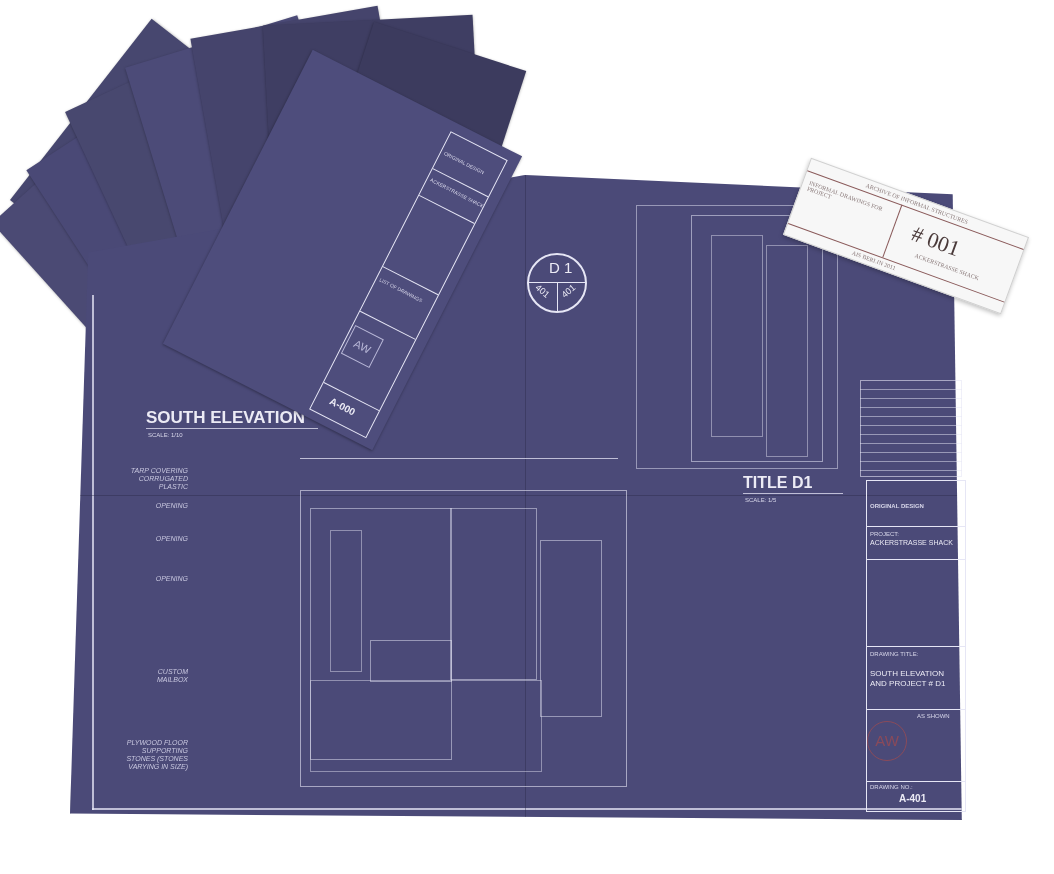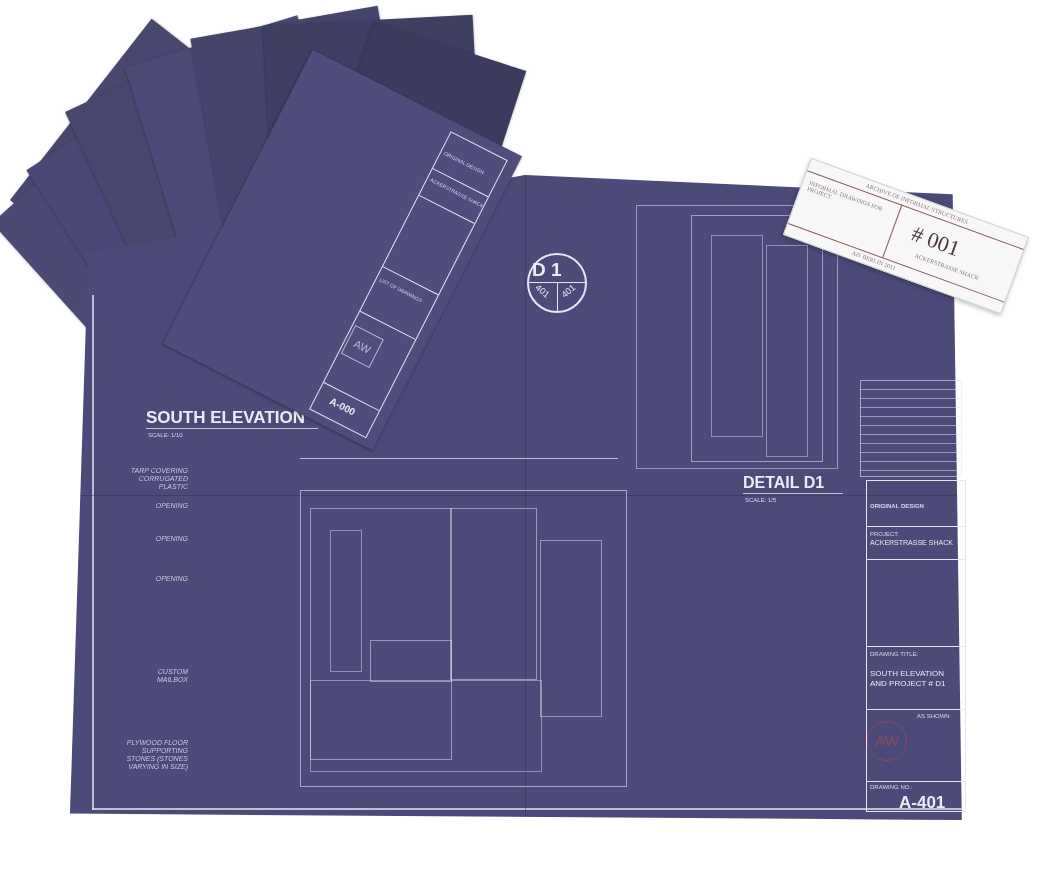--- a/index.html
+++ b/index.html
@@ -48,55 +48,55 @@
   <div class="abs" style="left:10px;top:18px;width:140px;height:250px;border:1px solid rgba(230,230,245,.5);"></div>
   <div class="abs" style="left:150px;top:18px;width:85px;height:170px;border:1px solid rgba(230,230,245,.5);"></div>
   <div class="abs" style="left:70px;top:150px;width:80px;height:40px;border:1px solid rgba(230,230,245,.5);"></div>
   <div class="abs" style="left:240px;top:50px;width:60px;height:175px;border:1px solid rgba(230,230,245,.5);"></div>
   <div class="abs" style="left:10px;top:190px;width:230px;height:90px;border:1px solid rgba(230,230,245,.45);"></div>
   <div class="abs" style="left:30px;top:40px;width:30px;height:140px;border:1px solid rgba(230,230,245,.45);"></div>
 </div>
 <div class="line" style="left:300px;top:458px;width:318px;height:1px;"></div>
 
 <div class="abs" style="left:527px;top:253px;width:56px;height:56px;border:2px solid #e6e6f5;border-radius:50%;">
-  <div class="txt" style="left:3px;top:4px;font-size:19px;font-weight:bold;">D 1</div>
+  <div class="txt" style="left:20px;top:4px;font-size:15px;font-weight:normal;">D 1</div>
   <div class="abs" style="left:0;top:27px;width:56px;height:1px;background:#e6e6f5;"></div>
   <div class="abs" style="left:28px;top:27px;width:1px;height:29px;background:#e6e6f5;"></div>
   <div class="txt" style="left:6px;top:31px;font-size:9px;transform:rotate(40deg);">401</div>
   <div class="txt" style="left:32px;top:31px;font-size:9px;transform:rotate(-40deg);">401</div>
 </div>
 
 <div class="abs" style="left:636px;top:205px;width:200px;height:265px;">
   <div class="abs" style="left:0;top:0;width:200px;height:262px;border:1px solid rgba(230,230,245,.5);"></div>
   <div class="abs" style="left:55px;top:10px;width:130px;height:245px;border:1px solid rgba(230,230,245,.55);"></div>
   <div class="abs" style="left:75px;top:30px;width:50px;height:200px;border:1px solid rgba(230,230,245,.45);"></div>
   <div class="abs" style="left:130px;top:40px;width:40px;height:210px;border:1px solid rgba(230,230,245,.45);"></div>
 </div>
-<div class="txt" style="left:743px;top:474px;font-size:16px;font-weight:bold;">DETAIL D1</div>
+<div class="txt" style="left:743px;top:474px;font-size:16px;font-weight:bold;">TITLE D1</div>
 <div class="line" style="left:743px;top:493px;width:100px;height:1px;"></div>
 <div class="small" style="left:745px;top:497px;">SCALE: 1/5</div>
 
 <div class="abs" style="left:866px;top:480px;width:98px;height:330px;border:1px solid #e6e6f5;">
   <div class="small" style="left:3px;top:22px;font-weight:bold;">ORIGINAL DESIGN</div>
   <div class="abs" style="left:0;top:45px;width:98px;height:1px;background:#e6e6f5;"></div>
   <div class="small" style="left:3px;top:50px;">PROJECT:</div>
   <div class="txt" style="left:3px;top:58px;font-size:7px;">ACKERSTRASSE SHACK</div>
   <div class="abs" style="left:0;top:78px;width:98px;height:1px;background:#e6e6f5;"></div>
   <div class="abs" style="left:0;top:165px;width:98px;height:1px;background:#e6e6f5;"></div>
   <div class="small" style="left:3px;top:170px;">DRAWING TITLE:</div>
   <div class="txt" style="left:3px;top:188px;font-size:8px;">SOUTH ELEVATION</div>
   <div class="txt" style="left:3px;top:198px;font-size:8px;">AND PROJECT # D1</div>
   <div class="abs" style="left:0;top:228px;width:98px;height:1px;background:#e6e6f5;"></div>
   <div class="small" style="left:50px;top:232px;">AS SHOWN</div>
   <div class="abs" style="left:0px;top:240px;width:38px;height:38px;border:1px solid #8a4a5a;border-radius:50%;color:#8a4a5a;font-size:15px;text-align:center;line-height:38px;">
     <span>AW</span>
   </div>
   <div class="abs" style="left:0;top:300px;width:98px;height:1px;background:#e6e6f5;"></div>
   <div class="small" style="left:3px;top:303px;">DRAWING NO.:</div>
-  <div class="txt" style="left:32px;top:312px;font-size:17px;font-weight:bold;">A-401</div>
+  <div class="txt" style="left:32px;top:312px;font-size:10px;font-weight:bold;">A-401</div>
 </div>
 <div class="abs" style="left:860px;top:380px;width:100px;height:95px;border:1px solid rgba(230,230,245,.6);
   background:repeating-linear-gradient(to bottom,transparent 0 8px,rgba(230,230,245,.5) 8px 9px);"></div>
 
 <div class="sheet" style="left:225px;top:85px;width:235px;height:330px;background:#4e4d7c;transform:rotate(27deg);transform-origin:50% 50%;">
   <div class="abs" style="left:160px;top:10px;width:62px;height:310px;border:1px solid #e6e6f5;">
     <div class="small" style="left:3px;top:18px;font-size:5px;">ORIGINAL DESIGN</div>
     <div class="abs" style="left:0;top:40px;width:62px;height:1px;background:#e6e6f5;"></div>
     <div class="small" style="left:3px;top:48px;font-size:5px;">ACKERSTRASSE SHACK</div>
     <div class="abs" style="left:0;top:70px;width:62px;height:1px;background:#e6e6f5;"></div>

